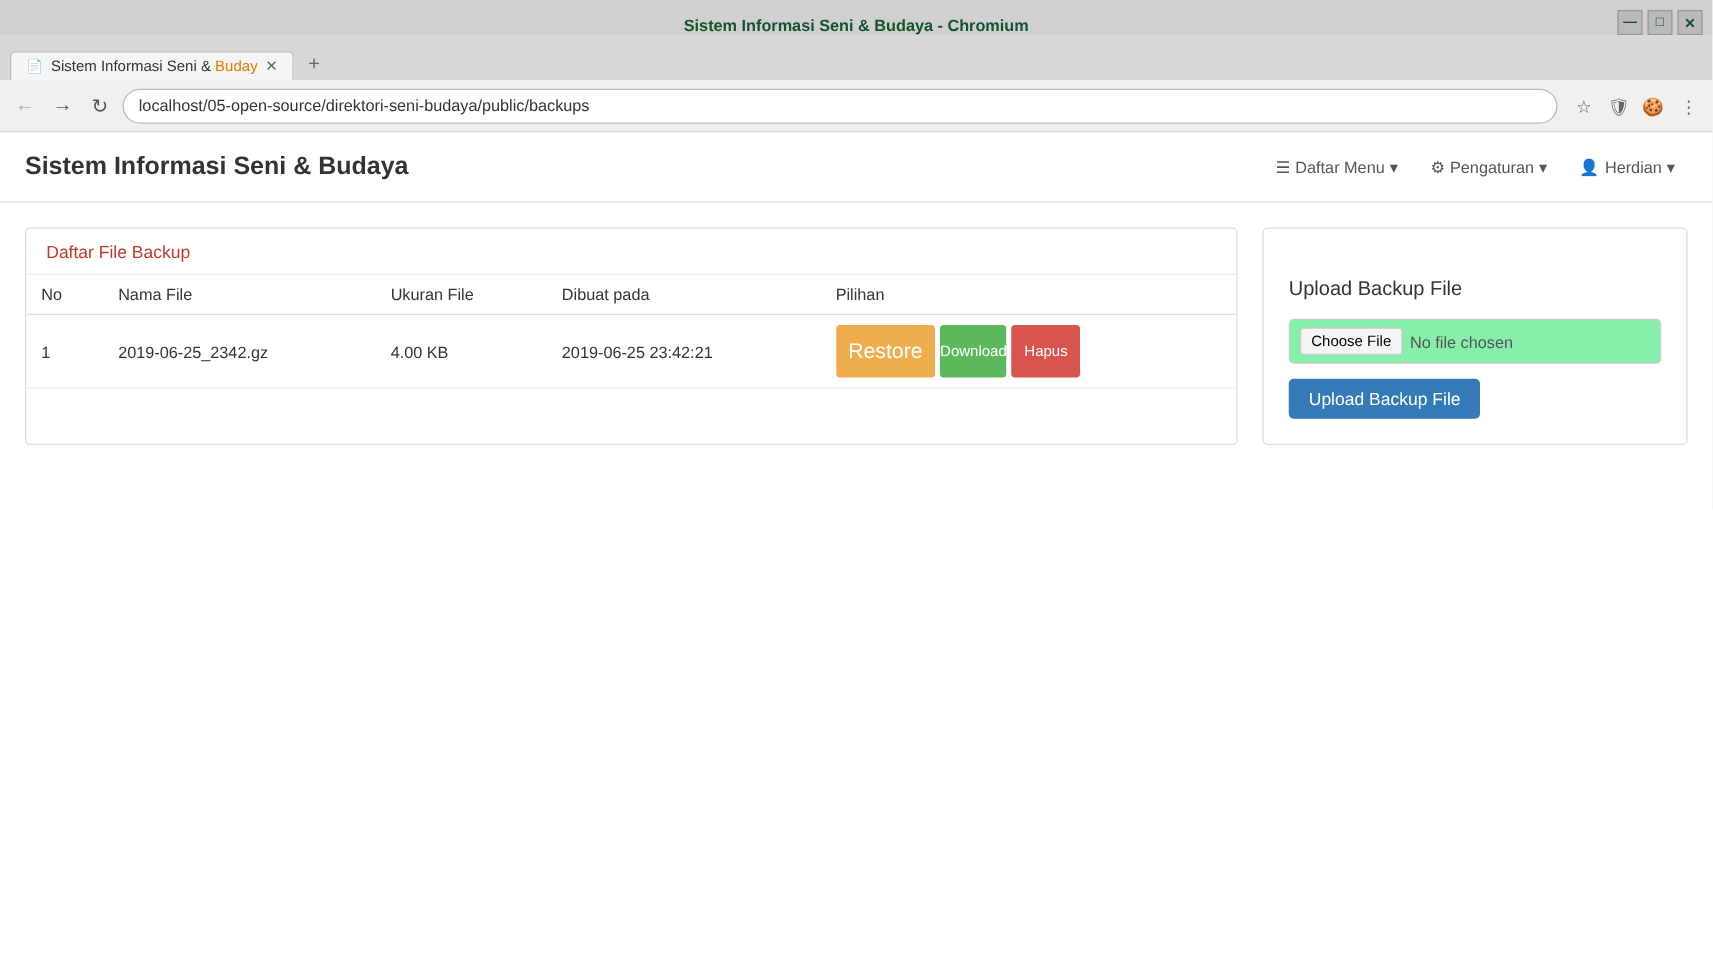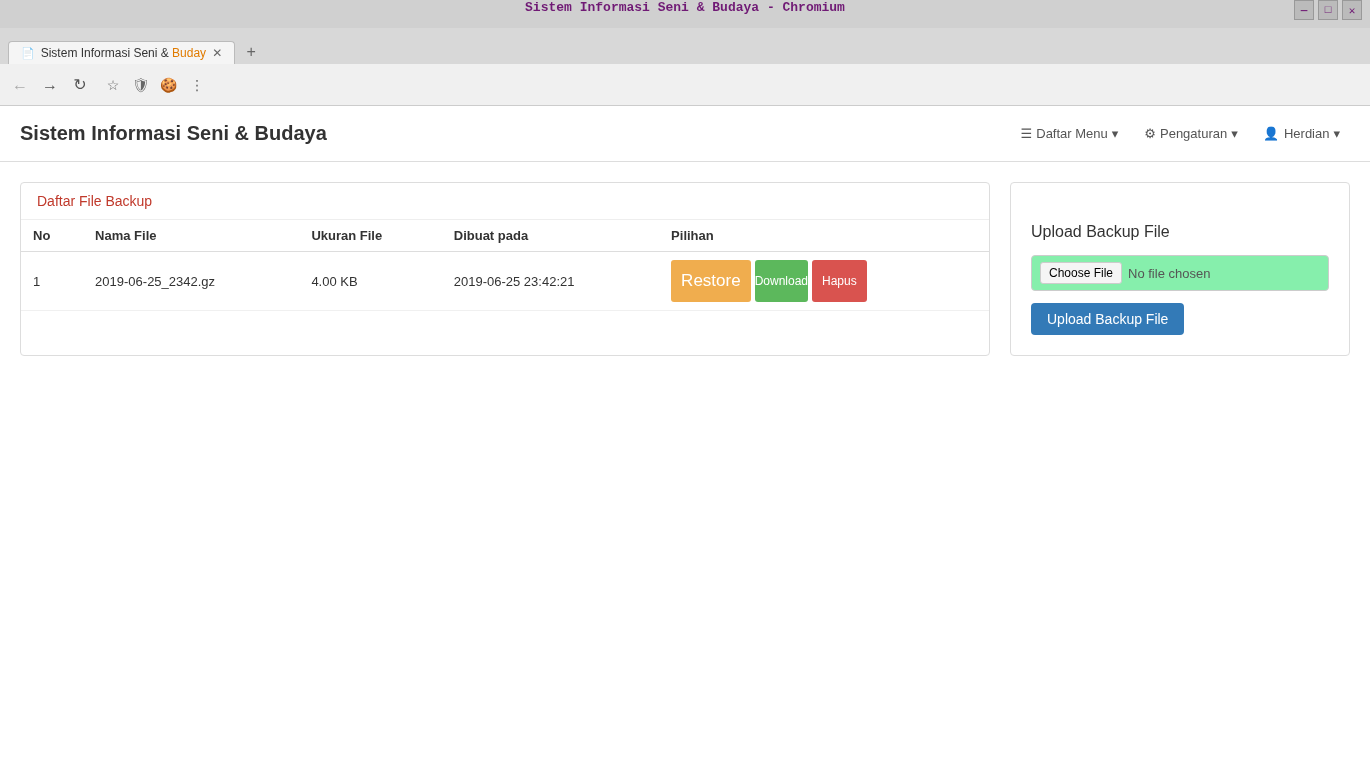--- a/index.html
+++ b/index.html
@@ -1,20 +1,20 @@
 <!DOCTYPE html>
 <html><head>
   <meta charset="utf-8">
   <style>
     * { box-sizing: border-box; margin: 0; padding: 0; }
     body { font-family: Arial, sans-serif; font-size: 14px; background: #f5f5f5; color: #333; }
 
     
     .browser-chrome { background: #e8e8e8; width: 1370px; min-height: 775px; }
-    .title-bar { background: #d0d0d0; display: flex; align-items: flex-start; justify-content: center; height: 28px; font-size: 13px; font-weight: bold; color: #701a75; position: relative; font-family: Liberation Mono, monospace; }
+    .title-bar { background: #d0d0d0; display: flex; align-items: flex-end; justify-content: center; height: 28px; font-size: 13px; font-weight: bold; color: #14532d; position: relative; }
     .title-bar-controls { position: absolute; right: 8px; display: flex; gap: 4px; }
     .title-bar-btn { width: 20px; height: 20px; background: #bbb; border: 1px solid #999; font-size: 11px; display: flex; align-items: center; justify-content: center; cursor: pointer; }
 
     .tab-bar { background: #d8d8d8; display: flex; align-items: flex-end; padding: 4px 8px 0 8px; height: 36px; }
     .tab { background: #f5f5f5; border: 1px solid #bbb; border-bottom: none; border-radius: 4px 4px 0 0; padding: 4px 12px; display: flex; align-items: center; gap: 6px; font-size: 12px; min-width: 180px; }
     .tab-icon { font-size: 11px; color: #666; }
     .tab-title { flex: 1; white-space: nowrap; overflow: hidden; text-overflow: ellipsis; }
     .tab-title .highlight { color: #e07b00; }
     .tab-close { font-size: 12px; color: #666; cursor: pointer; }
     .new-tab-btn { margin-left: 4px; width: 24px; height: 24px; display: flex; align-items: center; justify-content: center; font-size: 16px; color: #666; cursor: pointer; }
@@ -37,21 +37,21 @@
     .nav-menu-btn { display: flex; align-items: center; gap: 4px; padding: 6px 10px; border: none; background: none; color: #555; cursor: pointer; font-size: 13px; border-radius: 4px; }
 
     
     .main-container { padding: 20px; display: flex; gap: 20px; }
 
     
     .backup-list-panel { flex: 1; border: 1px solid #ddd; border-radius: 4px; background: white; padding: 0; }
     .panel-header { padding: 10px 16px; border-bottom: 1px solid #eee; }
     .panel-title { color: #c0392b; font-size: 14px; font-weight: normal; }
     .backup-table { width: 100%; border-collapse: collapse; }
-    .backup-table th { padding: 8px 12px; text-align: left; font-weight: bold; border-bottom: 1px solid #ddd; font-size: 13px; color: #333; }
+    .backup-table th { padding: 8px 12px; text-align: left; font-weight: normal; border-bottom: 1px solid #ddd; font-size: 13px; color: #333; }
     .backup-table td { padding: 8px 12px; font-size: 13px; border-bottom: 1px solid #f0f0f0; }
     .btn-restore { background: #f0ad4e; color: white; border: none; padding: 4px 10px; border-radius: 3px; cursor: pointer; font-size: 17px; }
     .btn-download { background: #5cb85c; color: white; border: none; padding: 4px 0; border-radius: 3px; cursor: pointer; font-size: 12px; }
     .btn-hapus { background: #d9534f; color: white; border: none; padding: 14px 10px; border-radius: 3px; cursor: pointer; font-size: 12px; }
     .action-btns { display: flex; gap: 4px; }
 
     
     .right-panel { width: 340px; border: 1px solid #ddd; border-radius: 4px; background: white; padding: 20px; }
     .section-title { font-size: 16px; color: #333; margin-bottom: 14px; font-weight: normal; }
     .backup-name-input { width: 100%; border: 1px solid #ccc; border-radius: 4px; padding: 8px 12px; font-size: 14px; color: #555; margin-bottom: 12px; }
@@ -85,20 +85,23 @@
       </span>
       <span class="tab-close">✕</span>
     </div>
     <div class="new-tab-btn">+</div>
   </div>
 
   <div class="address-bar">
     <button class="nav-btn disabled">←</button>
     <button class="nav-btn">→</button>
     <button class="nav-btn">↻</button>
+    <div class="address-input">
+      <span class="address-url">localhost/05-open-source/direktori-seni-budaya/public/backups</span>
+    </div>
     <div class="address-icons">
       <div class="addr-icon">☆</div>
       <div class="addr-icon">🛡</div>
       <div class="addr-icon">🍪</div>
       <div class="addr-icon">⋮</div>
     </div>
   </div>
 
   <div class="page-content">
 

